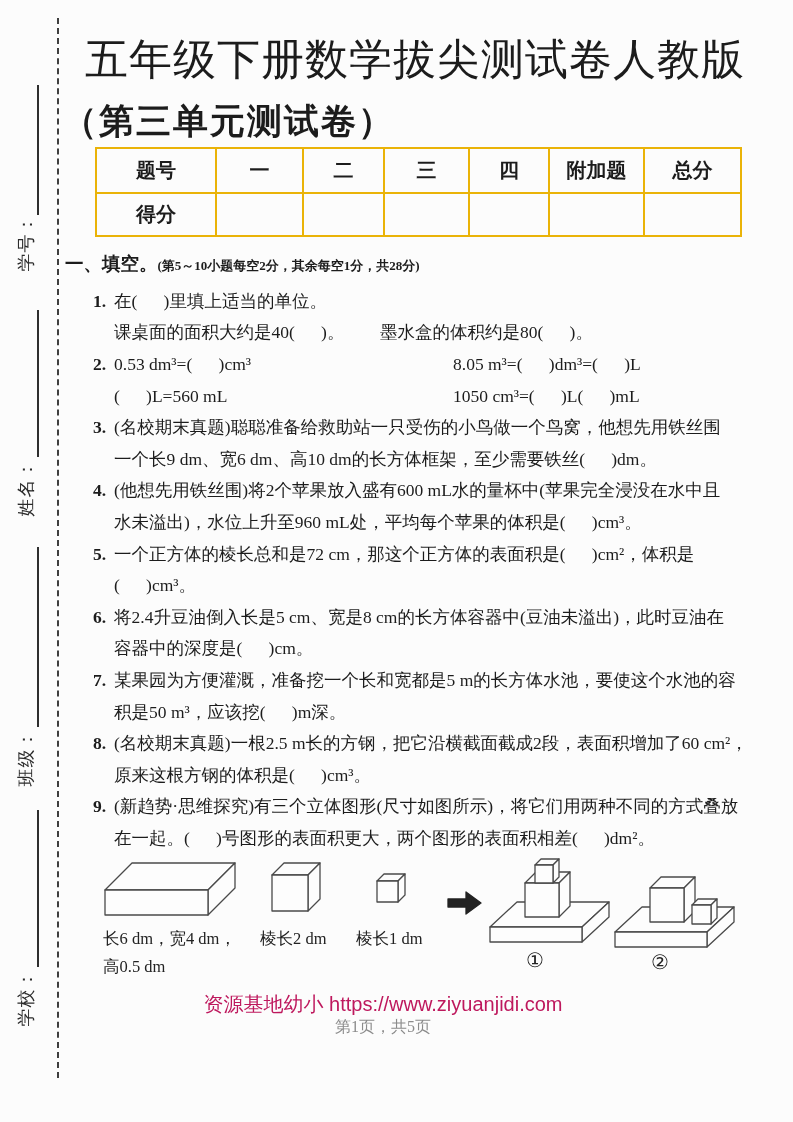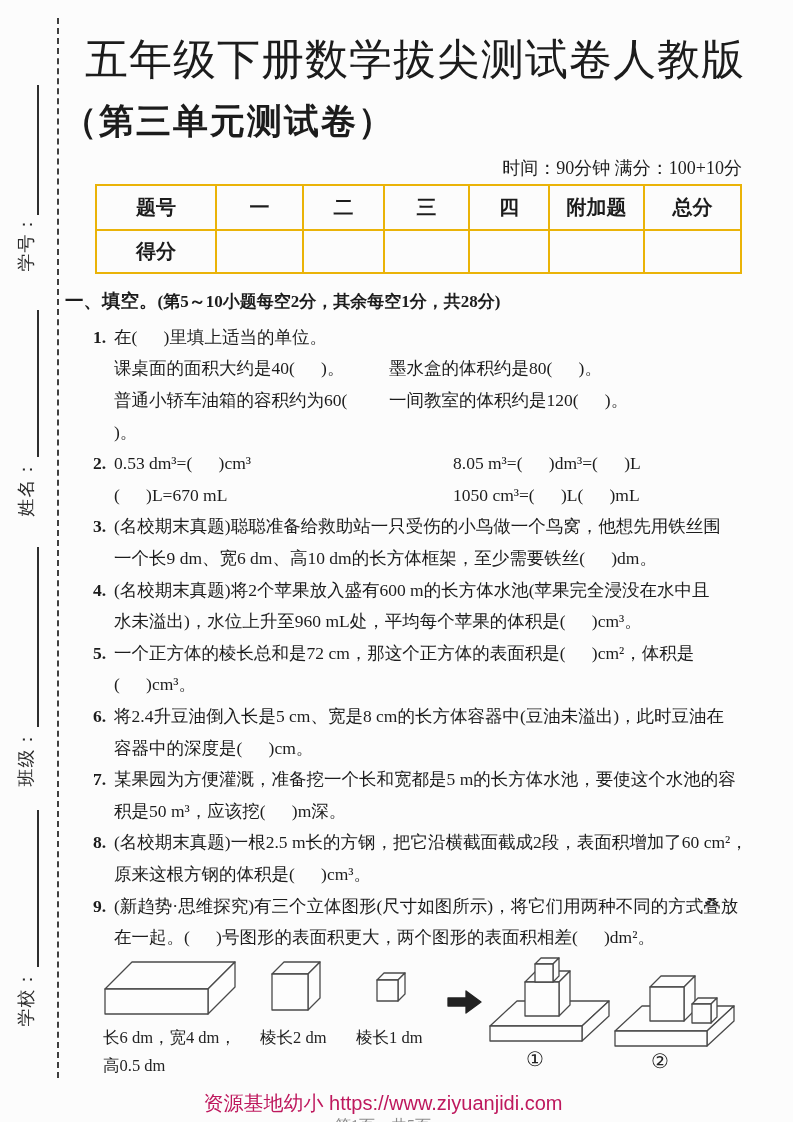--- a/index.html
+++ b/index.html
@@ -19,27 +19,27 @@
   .title{margin:34px 0 0;text-align:center;font-size:43px;font-weight:normal;letter-spacing:1px;line-height:1.2;}
   .subtitle{margin:16px 0 0;text-align:left;font-size:35px;font-weight:bold;letter-spacing:2px;line-height:1.15;}
   .meta{margin:15px 26px 0 0;text-align:right;font-size:18px;line-height:22px;}
   
   table.score{border-collapse:collapse;table-layout:fixed;margin:5px 0 0 33px;width:645px;}
   table.score td{border:2px solid #eab308;text-align:center;vertical-align:middle;font-size:20px;font-weight:bold;}
   tr.r1 td{height:41px;}
   tr.r2 td{height:39px;}
   
   .sec{margin:16px 0 0 3px;font-size:18.5px;line-height:23px;font-weight:bold;white-space:pre-wrap;}
-  .sec .note{font-size:17px;margin-top:24px;}
+  .sec .note{font-size:13px;margin-top:24px;}
   
   .questions{margin:9px 0 0 31px;width:668px;}
   .question{position:relative;padding-left:21px;}
   .qnum{position:absolute;left:0;top:0;font-weight:bold;}
   .qline{font-size:17.5px;line-height:31.6px;white-space:pre-wrap;}
-  .qline.cols{display:grid;grid-template-columns:266px auto;gap:9px;}
+  .qline.cols{display:grid;grid-template-columns:266px auto;}
   .qline.cols2{display:grid;grid-template-columns:339px auto;}
   
   .figwrap{margin:0 0 12px 38px;}
   .figwrap svg{display:block;}
   .figwrap text{font-size:16.5px;fill:#222;font-family:"Liberation Serif","DejaVu Serif",serif;}
   .figwrap text.circ{font-size:20px;}
   
   .footer{margin-top:16px;width:642px;text-align:center;}
   .f1{font-family:"Liberation Sans","DejaVu Sans",sans-serif;font-size:20px;color:#be185d;line-height:22px;}
   .f2{font-size:16px;color:#8b8b8b;line-height:20px;margin-top:2px;}
@@ -68,21 +68,20 @@
   <div class="blankline" style="top:810px;height:157px;"></div>
   <div class="sb-label" style="top:963px;">
       <span>学校：</span>
     </div>
 </div>
 
 <div class="main">
 
   <div class="title">五年级下册数学拔尖测试卷人教版</div>
   <div class="subtitle">（第三单元测试卷）</div>
-  <div class="meta">时间：90分钟  满分：100+10分</div>
 
   <table class="score">
     <colgroup>
       <col style="width:120px">
         <col style="width:87px">
         <col style="width:81px">
         <col style="width:85px">
       <col style="width:80px">
         <col style="width:95px">
         <col style="width:97px">
@@ -108,32 +107,31 @@
     </tr>
   </tbody>
     </table>
 
   <div class="sec"><span>一、填空。</span><span class="note">(第5～10小题每空2分，其余每空1分，共28分)</span></div>
 
   <div class="questions">
       <div class="question">
         <div class="qline full"><span class="qnum">1.</span><span>在(      )里填上适当的单位。</span></div>
         <div class="qline cols"><span>课桌面的面积大约是40(      )。</span><span>墨水盒的体积约是80(      )。</span></div>
-        <div class="qline cols"><span>普通小轿车油箱的容积约为60(      )。</span><span>一间教室的体积约是120(      )。</span></div>
       </div>
       <div class="question">
         <div class="qline cols2"><span class="qnum">2.</span><span>0.53 dm³=(      )cm³</span><span>8.05 m³=(      )dm³=(      )L</span></div>
-        <div class="qline cols2"><span>(      )L=670 mL</span><span>1050 cm³=(      )L(      )mL</span></div>
+        <div class="qline cols2"><span>(      )L=560 mL</span><span>1050 cm³=(      )L(      )mL</span></div>
       </div>
       <div class="question">
         <div class="qline full"><span class="qnum">3.</span><span>(名校期末真题)聪聪准备给救助站一只受伤的小鸟做一个鸟窝，他想先用铁丝围</span></div>
         <div class="qline full"><span>一个长9 dm、宽6 dm、高10 dm的长方体框架，至少需要铁丝(      )dm。</span></div>
       </div>
       <div class="question">
-        <div class="qline full"><span class="qnum">4.</span><span>(名校期末真题)将2个苹果放入盛有600 m的长方体水池(苹果完全浸没在水中且</span></div>
+        <div class="qline full"><span class="qnum">4.</span><span>(他想先用铁丝围)将2个苹果放入盛有600 mL水的量杯中(苹果完全浸没在水中且</span></div>
         <div class="qline full"><span>水未溢出)，水位上升至960 mL处，平均每个苹果的体积是(      )cm³。</span></div>
       </div>
       <div class="question">
         <div class="qline full"><span class="qnum">5.</span><span>一个正方体的棱长总和是72 cm，那这个正方体的表面积是(      )cm²，体积是</span></div>
         <div class="qline full"><span>(      )cm³。</span></div>
       </div>
       <div class="question">
         <div class="qline full"><span class="qnum">6.</span><span>将2.4升豆油倒入长是5 cm、宽是8 cm的长方体容器中(豆油未溢出)，此时豆油在</span></div>
         <div class="qline full"><span>容器中的深度是(      )cm。</span></div>
       </div>

